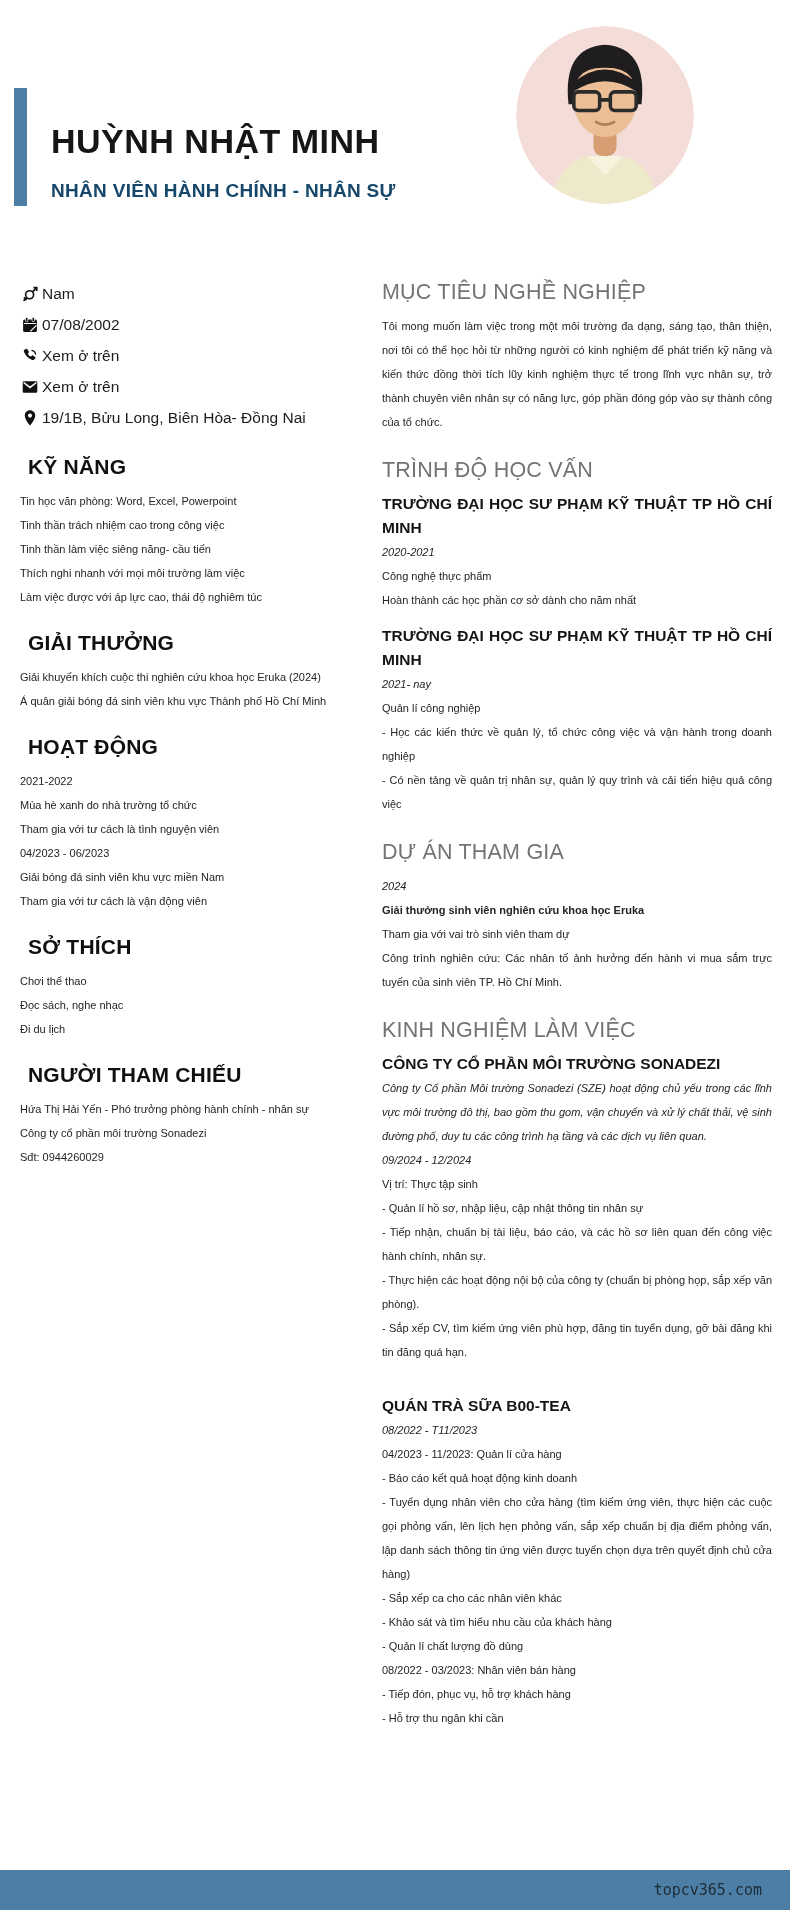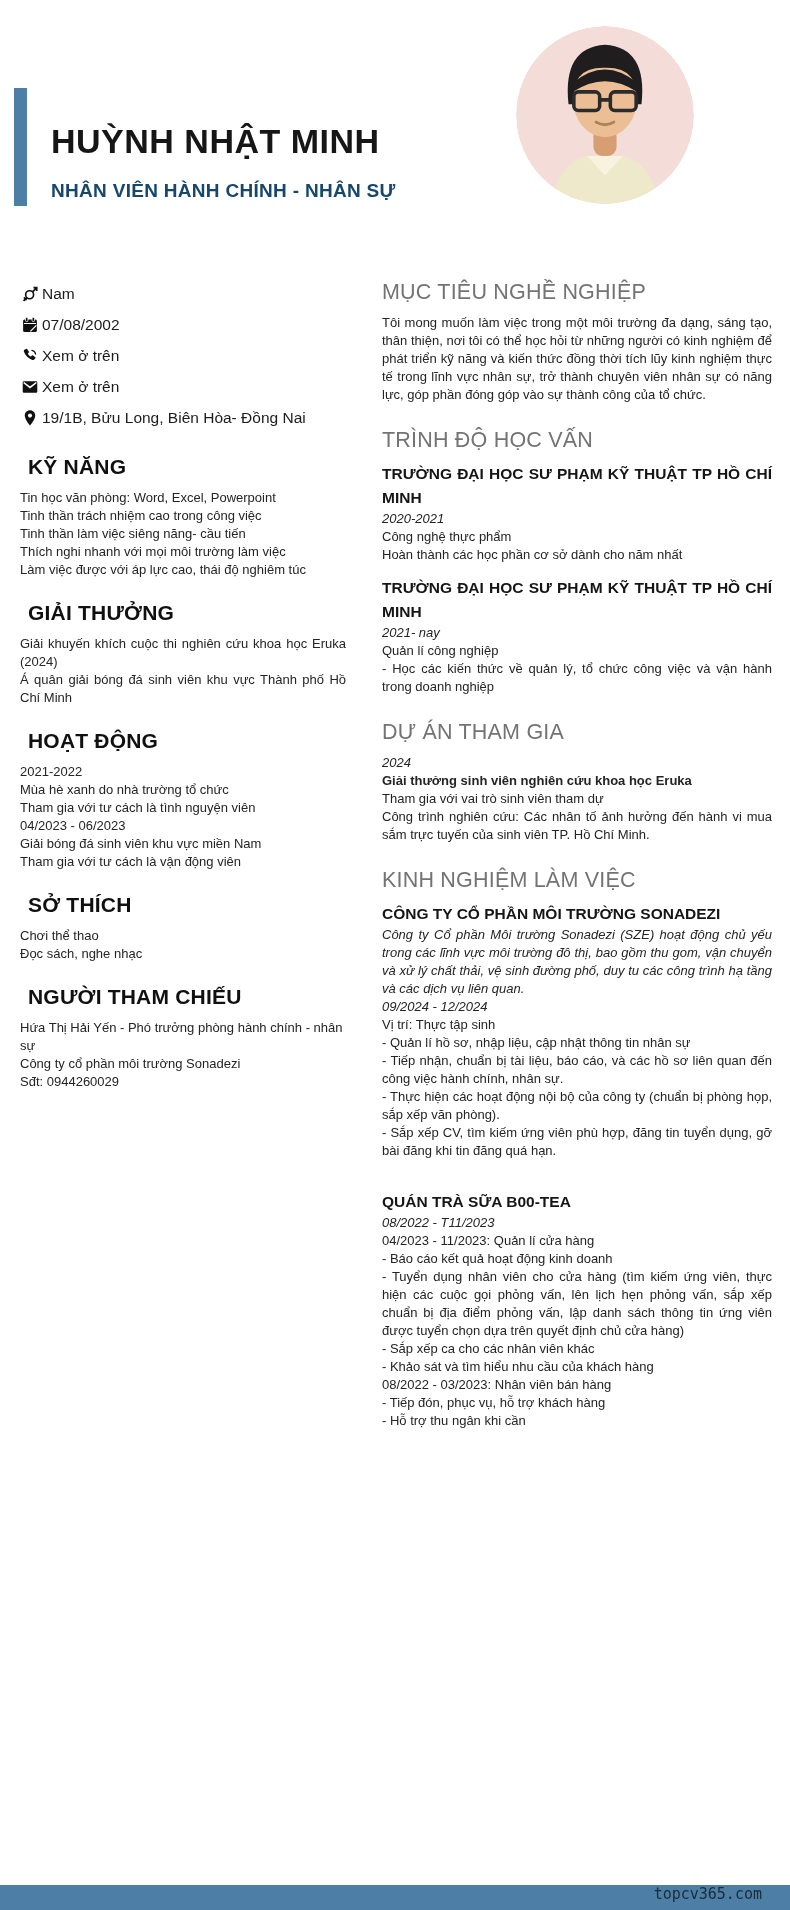--- a/index.html
+++ b/index.html
@@ -30,31 +30,31 @@
 
   
   .contact-row{display:flex;align-items:center;min-height:31px;gap:3px;font-size:15.5px;color:#1c1c1c;}
   .cicon{width:19px;height:19px;flex-shrink:0;display:flex;align-items:center;justify-content:center;}
   .cicon svg{width:18px;height:18px;}
 
   
   .ltitle{font-size:21px;font-weight:700;color:#101010;margin:20px 0 8px 8px;line-height:28px;letter-spacing:.2px;}
   .rtitle{font-size:21.5px;font-weight:400;color:#737373;margin:22px 0 8px 0;line-height:28px;letter-spacing:.2px;}
   section:first-child .rtitle{margin-top:0;}
-  .line{font-size:13px;line-height:18px;color:var(--body-text);}
+  .line{font-size:11px;line-height:24px;color:var(--body-text);}
   .b{font-weight:700;}
   .i{font-style:italic;}
   .j{text-align:justify;}
   .sub{font-weight:700;font-size:15.5px;line-height:24px;color:#151515;}
   .gap{margin-top:12px;}
   .biggap{margin-top:30px;}
 
   
-  .footer{position:absolute;left:0;bottom:0;width:100%;height:25px;background:var(--accent);
-          display:flex;justify-content:flex-end;padding-right:28px;}
+  .footer{position:absolute;left:0;bottom:0;width:100%;height:40px;background:var(--accent);
+          display:flex;justify-content:flex-end;align-items:center;padding-right:28px;}
   .site{font-family:"DejaVu Sans Mono",monospace;font-size:15px;color:#1d2b35;cursor:pointer;}
 </style>
 </head>
 <body>
 
 <div class="page">
 
   <div class="header">
     <div class="accent-bar"></div>
     <div class="header-text">
@@ -160,20 +160,21 @@
             <p class="line">Mùa hè xanh do nhà trường tổ chức</p>
             <p class="line">Tham gia với tư cách là tình nguyện viên</p>
             <p class="line">04/2023 - 06/2023</p>
             <p class="line">Giải bóng đá sinh viên khu vực miền Nam</p>
             <p class="line">Tham gia với tư cách là vận động viên</p>
           </section>
           <section>
             <div class="ltitle">SỞ THÍCH</div>
             <p class="line">Chơi thể thao</p>
             <p class="line">Đọc sách, nghe nhạc</p>
+            <p class="line">Đi du lịch</p>
           </section>
           <section>
             <div class="ltitle">NGƯỜI THAM CHIẾU</div>
             <p class="line">Hứa Thị Hải Yến - Phó trưởng phòng hành chính - nhân sự</p>
             <p class="line">Công ty cổ phần môi trường Sonadezi</p>
             <p class="line">Sđt: 0944260029</p>
           </section>
         </div>
     </div>
     <div class="right">
@@ -185,20 +186,21 @@
           <section>
             <div class="rtitle">TRÌNH ĐỘ HỌC VẤN</div>
             <p class="line sub j">TRƯỜNG ĐẠI HỌC SƯ PHẠM KỸ THUẬT TP HỒ CHÍ MINH</p>
             <p class="line i">2020-2021</p>
             <p class="line">Công nghệ thực phẩm</p>
             <p class="line">Hoàn thành các học phần cơ sở dành cho năm nhất</p>
             <p class="line sub j gap">TRƯỜNG ĐẠI HỌC SƯ PHẠM KỸ THUẬT TP HỒ CHÍ MINH</p>
             <p class="line i">2021- nay</p>
             <p class="line">Quản lí công nghiệp</p>
             <p class="line j">- Học các kiến thức về quản lý, tổ chức công việc và vận hành trong doanh nghiệp</p>
+            <p class="line j">- Có nền tảng về quản trị nhân sự, quản lý quy trình và cải tiến hiệu quả công việc</p>
           </section>
           <section>
             <div class="rtitle">DỰ ÁN THAM GIA</div>
             <p class="line i">2024</p>
             <p class="line b">Giải thưởng sinh viên nghiên cứu khoa học Eruka</p>
             <p class="line">Tham gia với vai trò sinh viên tham dự</p>
             <p class="line j">Công trình nghiên cứu: Các nhân tố ảnh hưởng đến hành vi mua sắm trực tuyến của sinh viên TP. Hồ Chí Minh.</p>
           </section>
           <section>
             <div class="rtitle">KINH NGHIỆM LÀM VIỆC</div>
@@ -210,20 +212,21 @@
             <p class="line j">- Tiếp nhận, chuẩn bị tài liệu, báo cáo, và các hồ sơ liên quan đến công việc hành chính, nhân sự.</p>
             <p class="line j">- Thực hiện các hoạt động nội bộ của công ty (chuẩn bị phòng họp, sắp xếp văn phòng).</p>
             <p class="line j">- Sắp xếp CV, tìm kiếm ứng viên phù hợp, đăng tin tuyển dụng, gỡ bài đăng khi tin đăng quá hạn.</p>
             <p class="line sub biggap">QUÁN TRÀ SỮA B00-TEA</p>
             <p class="line i">08/2022 - T11/2023</p>
             <p class="line">04/2023 - 11/2023: Quản lí cửa hàng</p>
             <p class="line">- Báo cáo kết quả hoạt động kinh doanh</p>
             <p class="line j">- Tuyển dụng nhân viên cho cửa hàng (tìm kiếm ứng viên, thực hiện các cuộc gọi phỏng vấn, lên lịch hẹn phỏng vấn, sắp xếp chuẩn bị địa điểm phỏng vấn, lập danh sách thông tin ứng viên được tuyển chọn dựa trên quyết định chủ cửa hàng)</p>
             <p class="line">- Sắp xếp ca cho các nhân viên khác</p>
             <p class="line">- Khảo sát và tìm hiểu nhu cầu của khách hàng</p>
+            <p class="line">- Quản lí chất lượng đồ dùng</p>
             <p class="line">08/2022 - 03/2023: Nhân viên bán hàng</p>
             <p class="line">- Tiếp đón, phục vụ, hỗ trợ khách hàng</p>
             <p class="line">- Hỗ trợ thu ngân khi cần</p>
           </section>
         </div>
     </div>
   </div>
 
   <div class="footer">
     <span class="site">topcv365.com</span>

